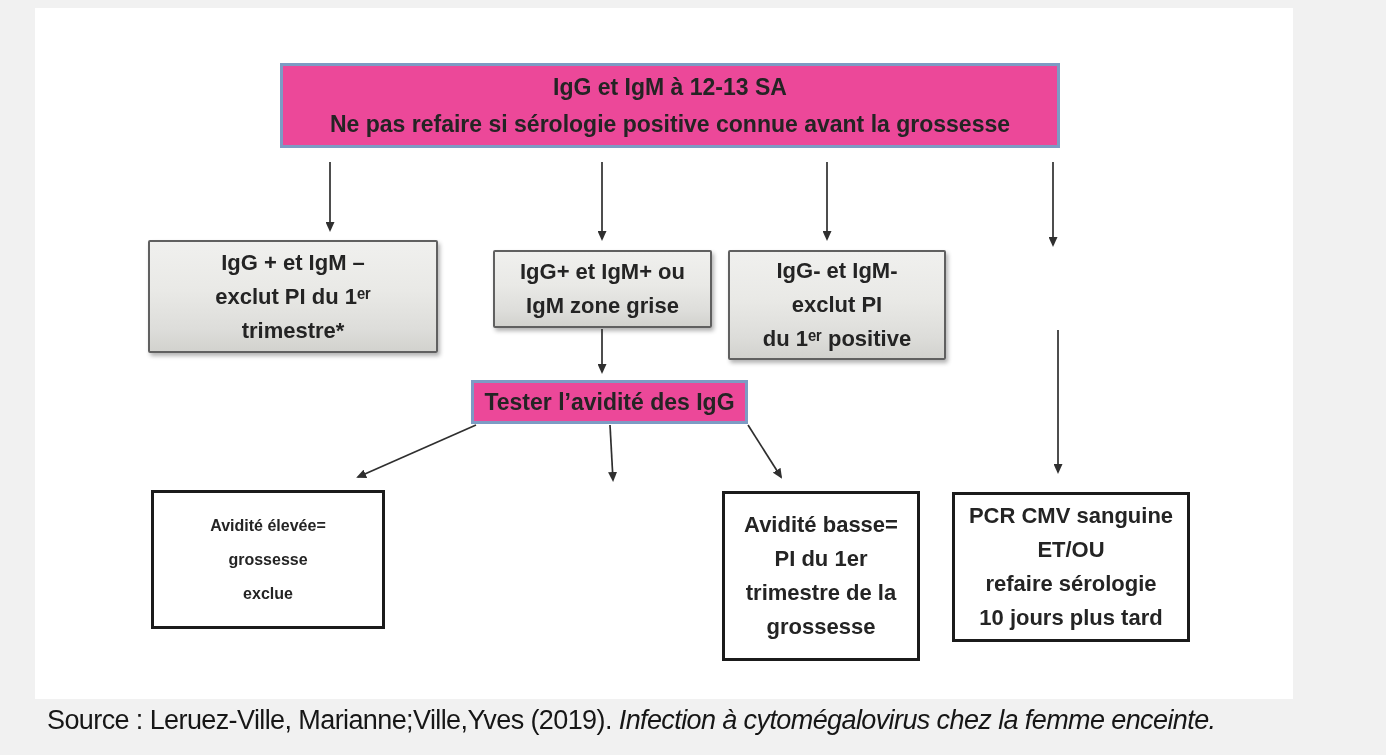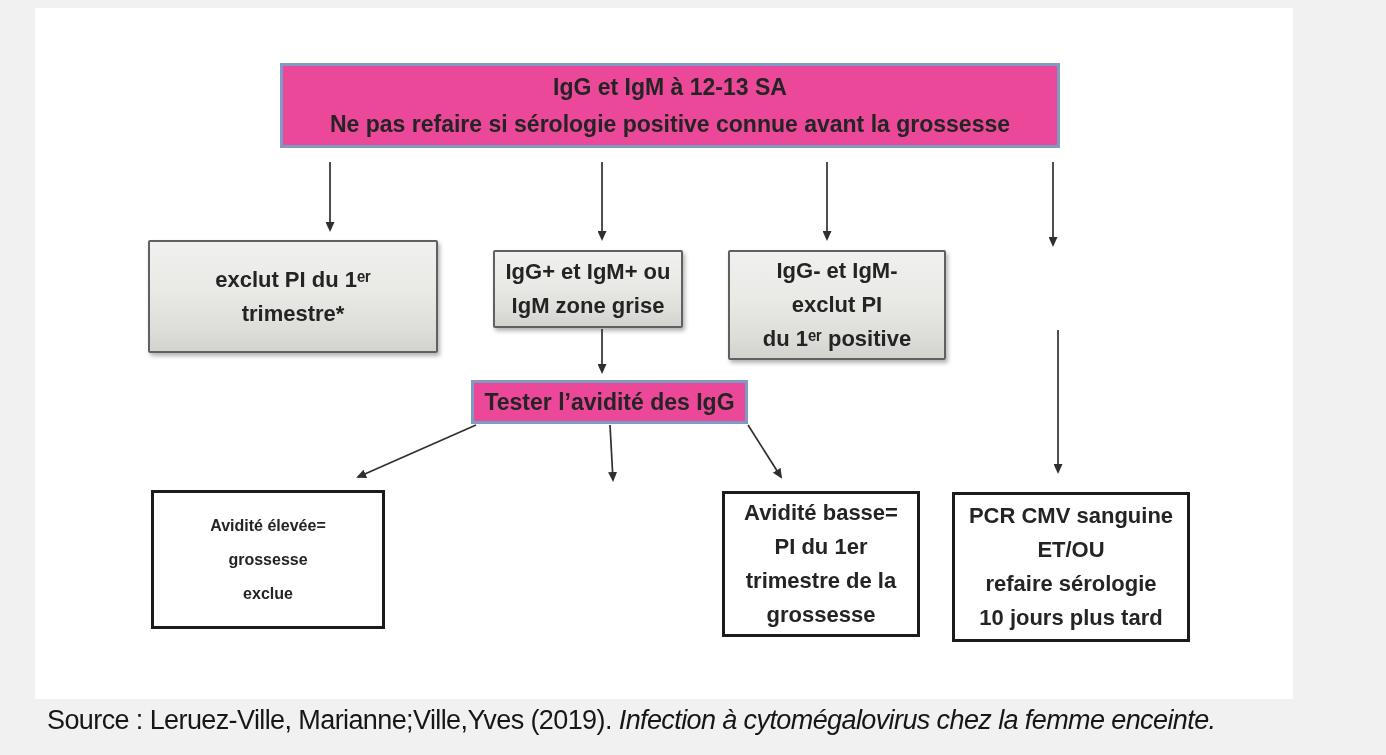--- a/index.html
+++ b/index.html
@@ -33,28 +33,28 @@
     border-radius:2px;
     box-shadow:2px 3px 4px rgba(0,0,0,0.30);
   }
   .black-box{
     border:3px solid #1b1b1b;
     background:#ffffff;
   }
   .top-box{left:280px;top:63px;width:780px;height:85px;font-size:23px;}
   .top-box .ln{line-height:37px;}
   .b1{left:148px;top:240px;width:290px;height:113px;font-size:22px;}
-  .b2{left:493px;top:250px;width:190px;height:78px;font-size:22px;}
+  .b2{left:493px;top:250px;width:219px;height:78px;font-size:22px;}
   .b3{left:728px;top:250px;width:218px;height:110px;font-size:22px;}
   .b4{left:978px;top:256px;width:165px;height:43px;font-size:22px;}
   .tester{left:471px;top:380px;width:277px;height:44px;font-size:23px;}
   .c1{left:151px;top:490px;width:234px;height:139px;font-size:16px;}
   .c2{left:397px;top:489px;width:307px;height:181px;font-size:22px;}
   .c2 .ln{line-height:35px;}
-  .c3{left:722px;top:491px;width:198px;height:146px;font-size:22px;}
+  .c3{left:722px;top:491px;width:198px;height:170px;font-size:22px;}
   .c4{left:952px;top:492px;width:238px;height:150px;font-size:22px;}
   .arrows{position:absolute;left:0;top:0;width:1386px;height:755px;pointer-events:none;}
   .source-line{
     position:absolute;left:47px;top:705px;width:1310px;
     font-size:27px;letter-spacing:-0.6px;color:#161616;
     white-space:nowrap;
   }
   .source-line .title-it{font-style:italic;}
 </style>
 </head>
@@ -63,20 +63,21 @@
 <div class="stage">
 
   <div class="card"></div>
 
   <div class="box blue-box top-box">
     <div class="ln">IgG et IgM à 12-13 SA</div>
     <div class="ln">Ne pas refaire si sérologie positive connue avant la grossesse</div>
   </div>
 
   <div class="box gray-box b1">
+    <div class="ln">IgG + et IgM –</div>
     <div class="ln">exclut  PI du 1ᵉʳ</div>
     <div class="ln">trimestre*</div>
   </div>
 
   <div class="box gray-box b2">
     <div class="ln">IgG+ et IgM+ ou</div>
     <div class="ln">IgM zone grise</div>
   </div>
 
   <div class="box gray-box b3">

